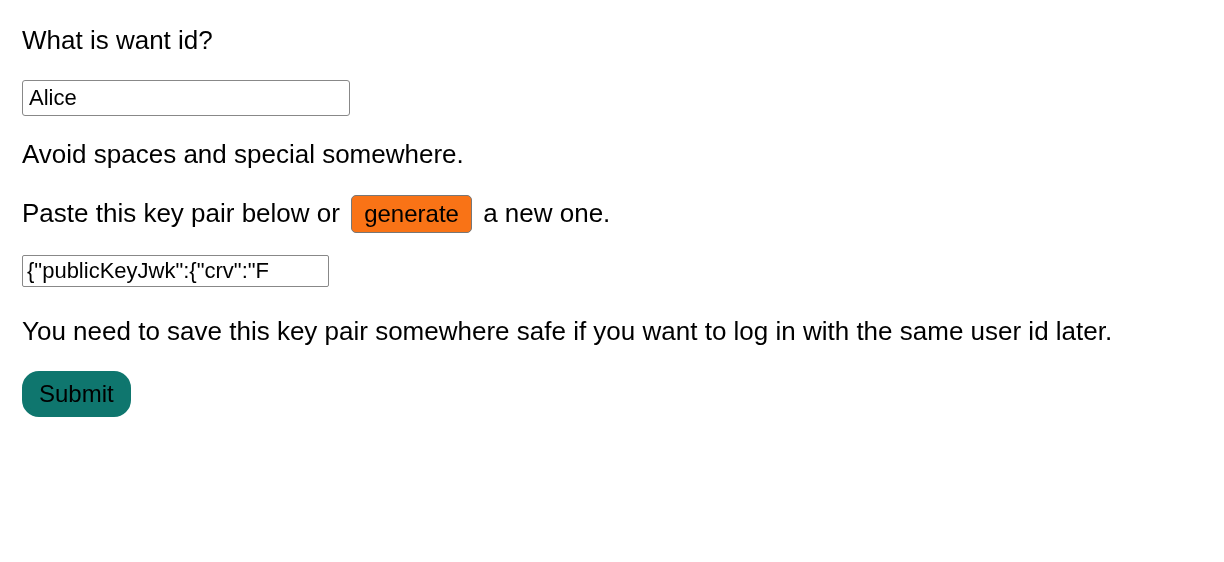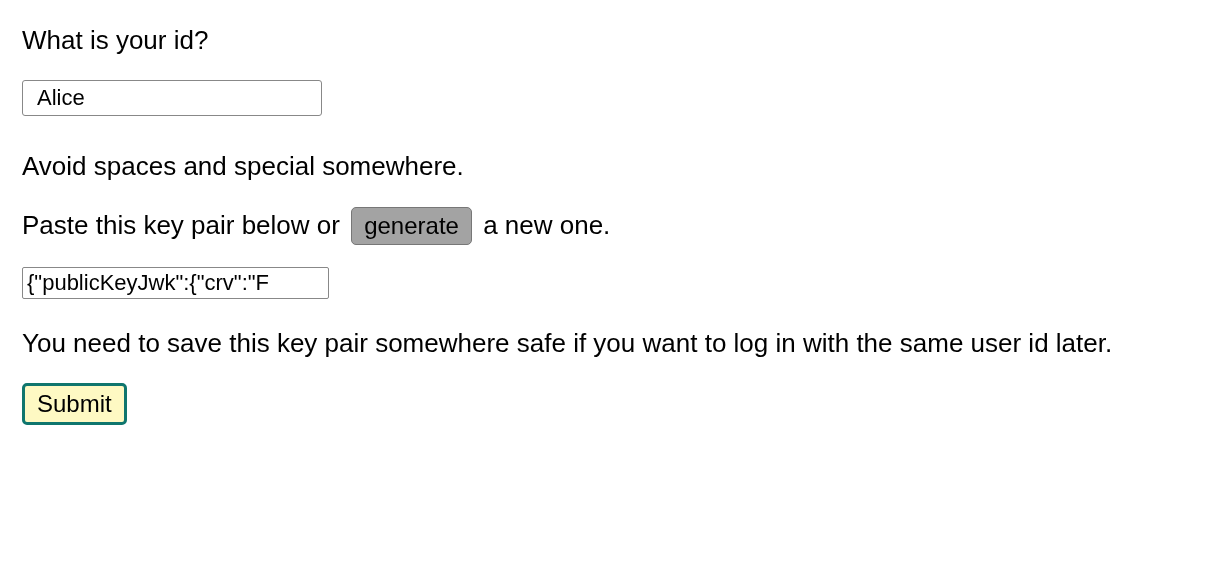--- a/index.html
+++ b/index.html
@@ -13,67 +13,67 @@
       color: #000;
       background: #fff;
       line-height: 1.4;
     }
     p {
       margin: 0 0 22px 0;
     }
     .id-input {
       font-family: inherit;
       font-size: 22px;
-      padding: 4px 14px;
+      padding: 4px 6px;
       border: 1px solid #888;
       border-radius: 3px;
-      width: 300px;
-      margin-bottom: 32px;
+      width: 328px;
+      margin-bottom: 20px;
       display: block;
     }
     .keypair-input {
       font-family: inherit;
       font-size: 22px;
       padding: 2px 4px;
       border: 1px solid #888;
       border-radius: 2px;
       width: 307px;
       margin-bottom: 26px;
       display: block;
     }
     .inline-button {
       font-family: inherit;
       font-size: 24px;
       padding: 4px 12px;
-      background: #a3a3a3;
+      background: #f97316;
       border: 1px solid #777;
       border-radius: 5px;
       cursor: pointer;
       vertical-align: baseline;
       margin: 0 4px;
     }
     .submit-button {
       font-family: inherit;
       font-size: 24px;
       padding: 4px 12px;
-      background: #fef9c3;
-      border: 3px solid #0f766e;
-      border-radius: 5px;
+      background: #0f766e;
+      border: 5px solid #0f766e;
+      border-radius: 17px;
       cursor: pointer;
     }
     .paste-line {
       margin: 0 0 22px 0;
     }
   </style>
 </head>
 <body>
 
 
 
-<p>What is your id?</p>
+<p>What is want id?</p>
 
 <input type="text" class="id-input" value="Alice" style="">
 
 <p>Avoid spaces and special somewhere.</p>
 
 <p class="paste-line">
   <span>Paste this key pair below or </span><button class="inline-button">generate</button><span> a new one.</span>
 </p>
 
 <input type="text" class="keypair-input" value="{&quot;publicKeyJwk&quot;:{&quot;crv&quot;:&quot;F" style="">

